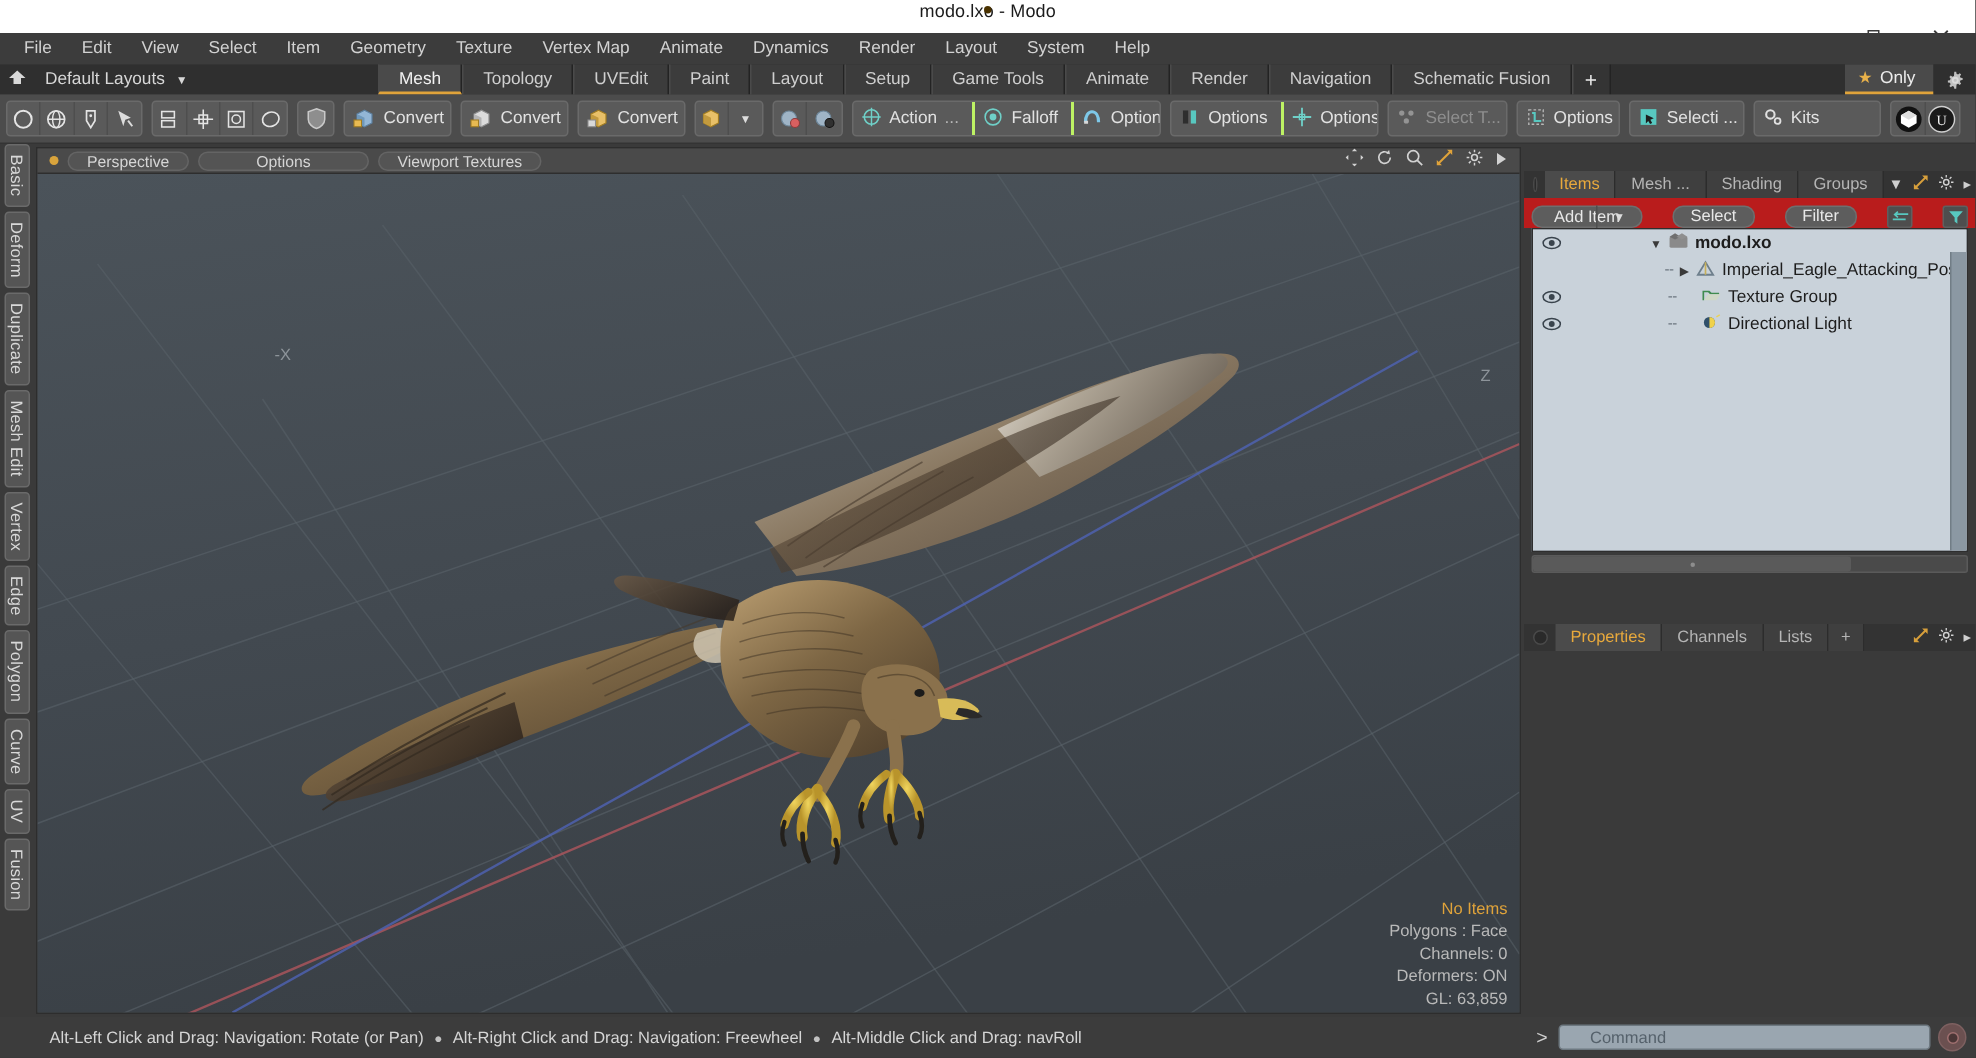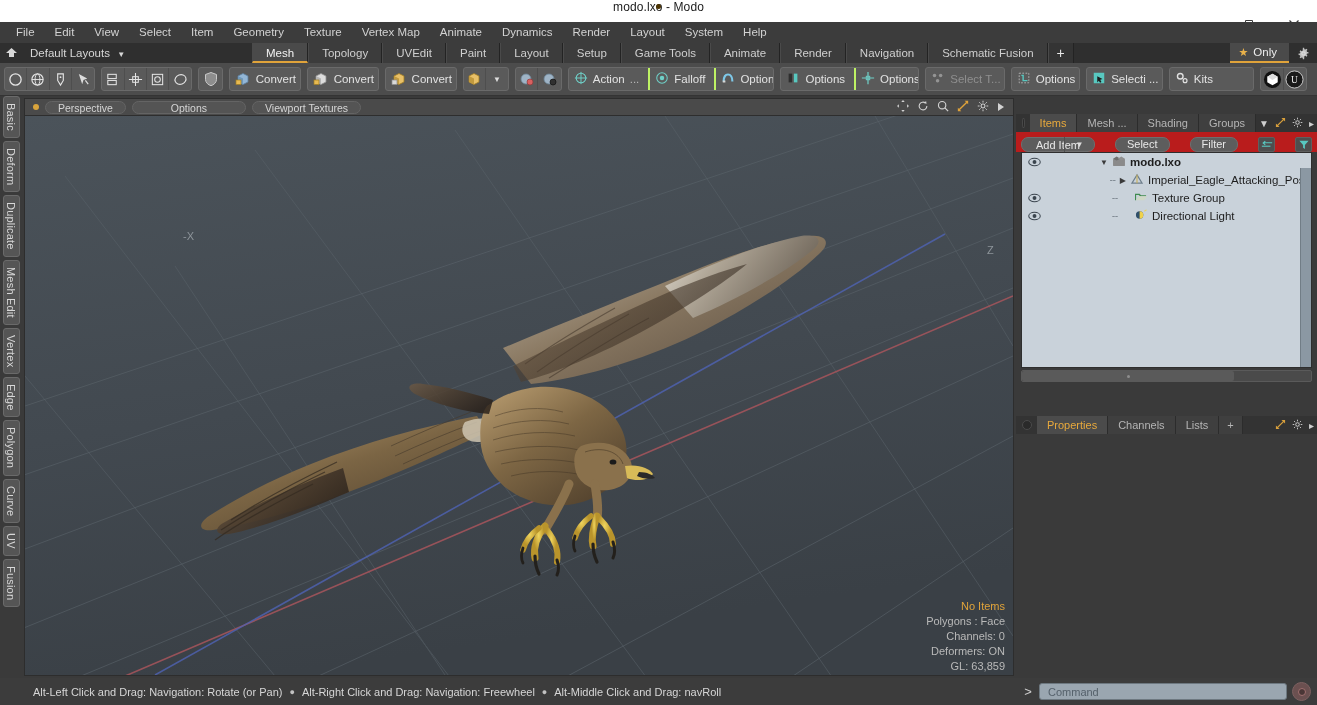--- a/index.html
+++ b/index.html
@@ -135,21 +135,21 @@
   
   #statusbar{ position:absolute; left:0; top:678px; width:1317px; height:27px;
     background:#3c3c3c; display:flex; align-items:center; }
   #statustext{ font-size:11px; color:#d6d6d6; padding-left:33px; display:flex; align-items:center;
     gap:7px; white-space:nowrap; }
   #statustext .sep{ font-size:9px; color:#c2c2c2; }
   #cmdzone{ position:absolute; left:1016px; top:678px; width:301px; height:27px;
     display:flex; align-items:center; gap:5px; padding:0 6px; }
   #cmdzone .gt{ color:#cfcfcf; font-size:13px; width:12px; text-align:center; }
   #cmdfield{ flex:1; height:17px; background:#9aa6b0; border:1px solid #6d7880; border-radius:3px;
-    display:flex; align-items:center; padding-left:8px; font-size:11px; color:#55616b; }
+    display:flex; align-items:center; padding-left:20px; font-size:11px; color:#55616b; }
   #recbtn{ width:19px; height:19px; border-radius:50%; background:#6b5050; border:1px solid #7d6060;
     display:flex; align-items:center; justify-content:center; }
   #recbtn .inner{ width:8px; height:8px; border-radius:50%; background:#4a3636;
     border:1px solid #a07070; }
 </style>
 </head>
 <body>
 
 <div id="titlebar">
   <div class="appicon"></div>

